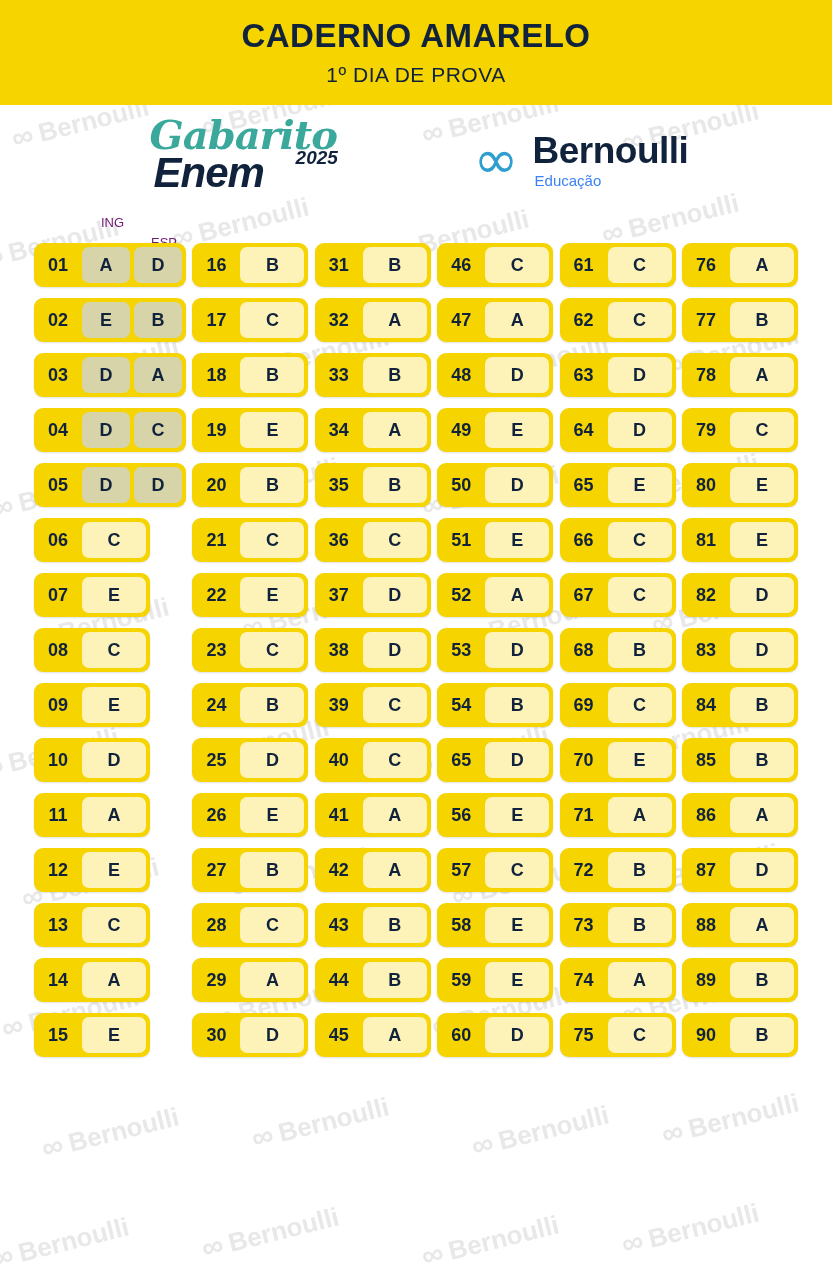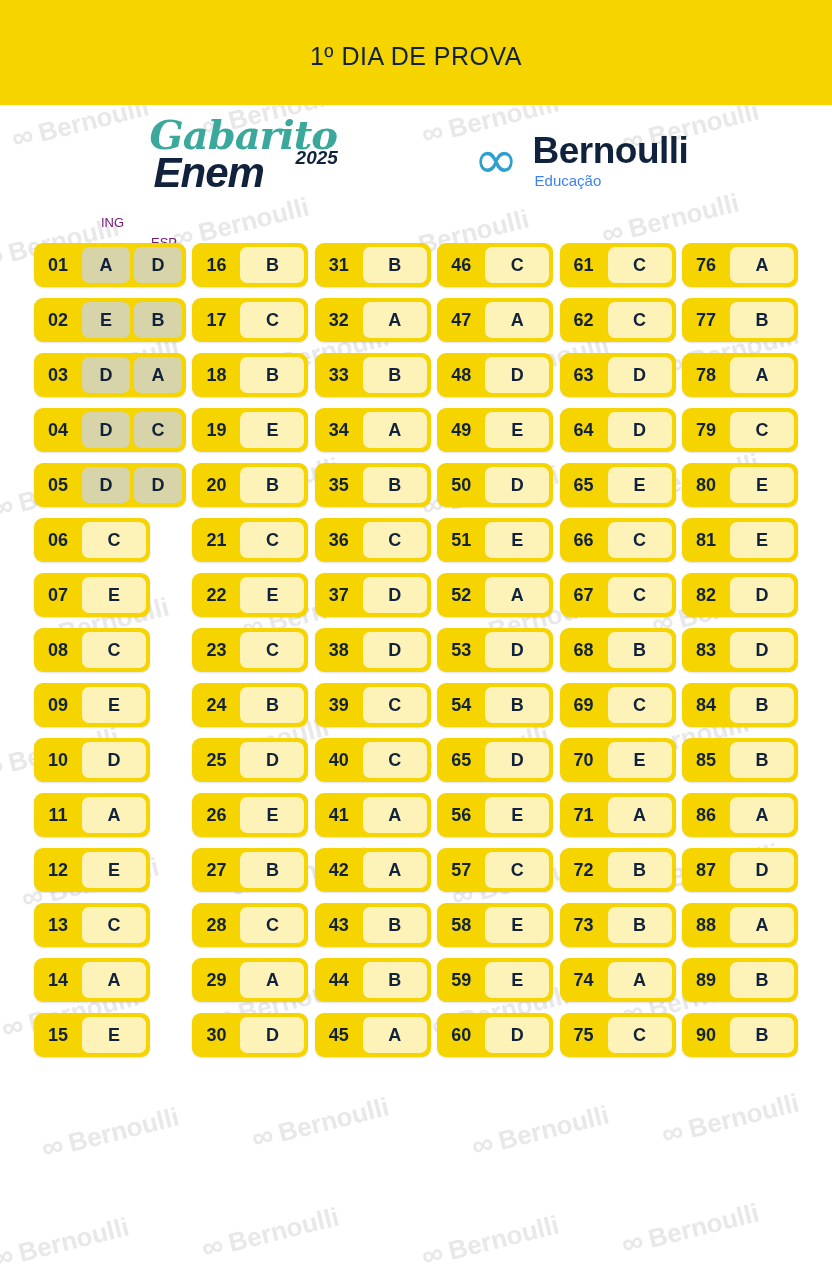--- a/index.html
+++ b/index.html
@@ -24,21 +24,21 @@
     z-index: 5;
   }
   .header-title {
     font-size: 33px;
     font-weight: bold;
     color: #11223c;
     letter-spacing: 0.5px;
     line-height: 1.1;
   }
   .header-sub {
-    font-size: 25px;
+    font-size: 21px;
     color: #11223c;
     margin-top: 8px;
     letter-spacing: 0.5px;
   }
 
   
   .watermarks {
     position: absolute;
     top: 105px; left: 0;
     width: 832px; height: 1175px;
@@ -181,20 +181,21 @@
     font-weight: bold;
     color: #11223c;
   }
   .pill.dual { width: 152px; }
   .pill.dual .ans { flex: none; width: 48px; background: #d8d4a9; }
 </style>
 </head>
 <body>
 
 <div class="header">
+  <div class="header-title">CADERNO AMARELO</div>
   <div class="header-sub">1º DIA DE PROVA</div>
 </div>
 
 <div class="watermarks" id="wm-layer">
     <div class="wm" style="left: 10px; top: 0px;"><span class="inf">∞</span>Bernoulli</div>
     <div class="wm" style="left: 200px; top: -12px;"><span class="inf">∞</span>Bernoulli</div>
     <div class="wm" style="left: 420px; top: -4px;"><span class="inf">∞</span>Bernoulli</div>
     <div class="wm" style="left: 620px; top: 4px;"><span class="inf">∞</span>Bernoulli</div>
     <div class="wm" style="left: -20px; top: 120px;"><span class="inf">∞</span>Bernoulli</div>
     <div class="wm" style="left: 170px; top: 100px;"><span class="inf">∞</span>Bernoulli</div>

